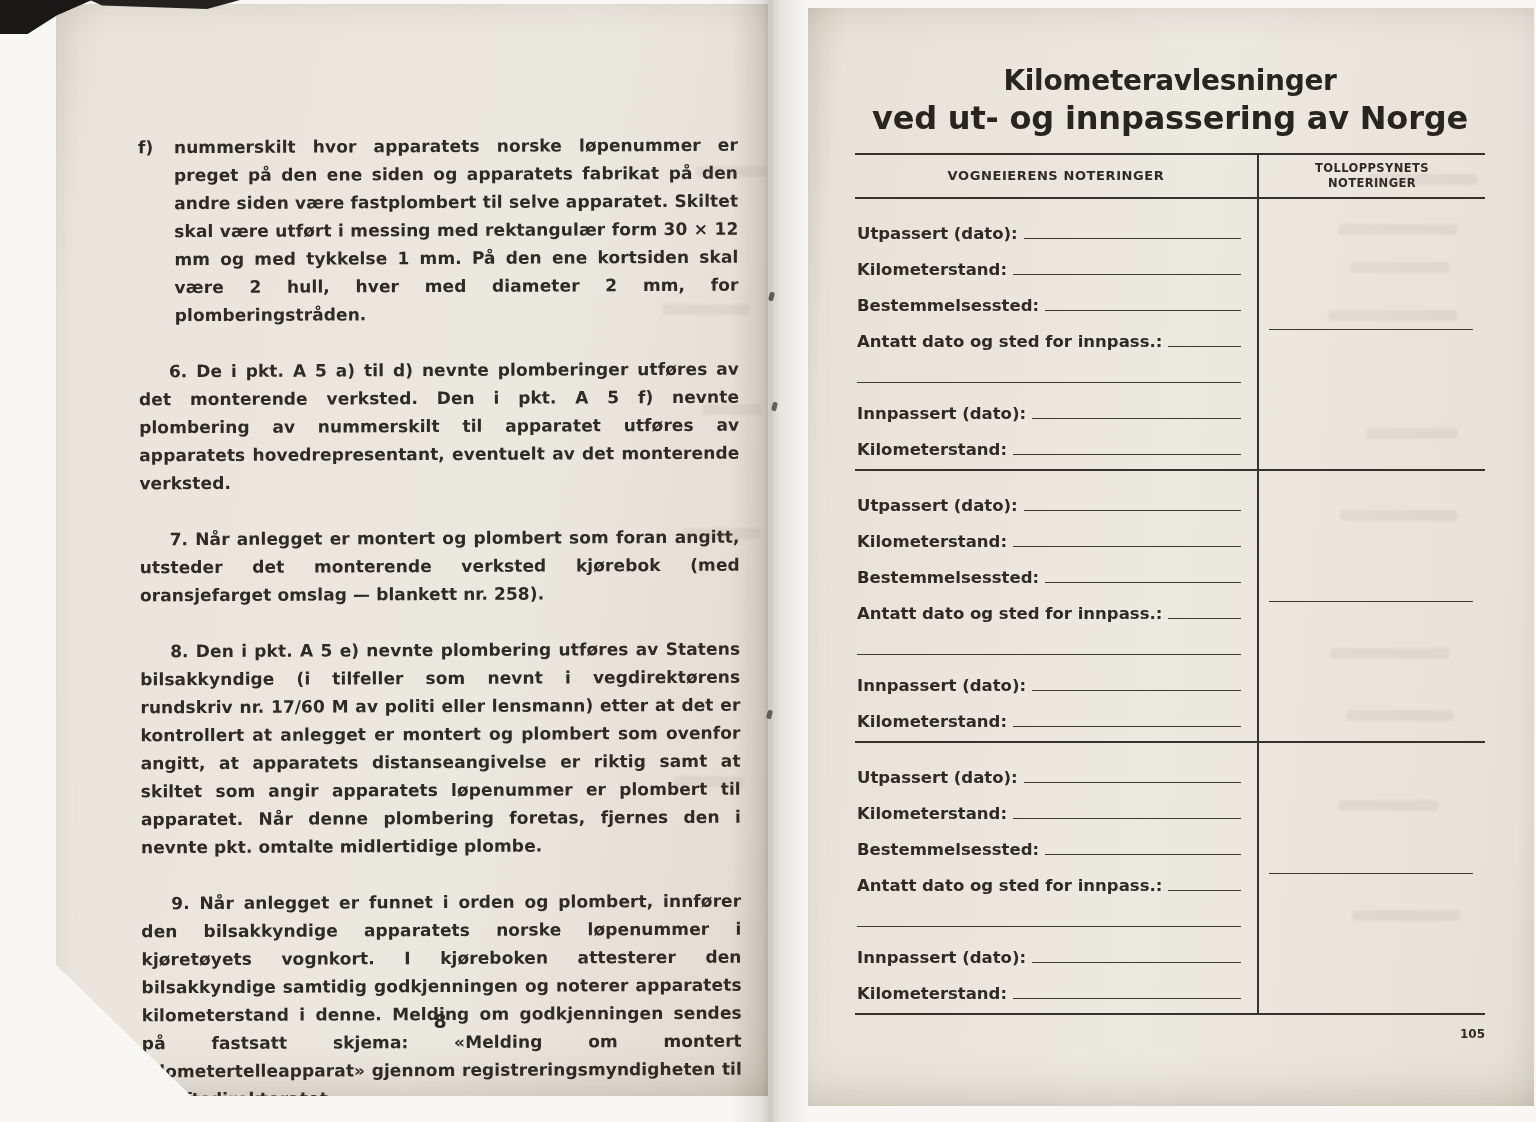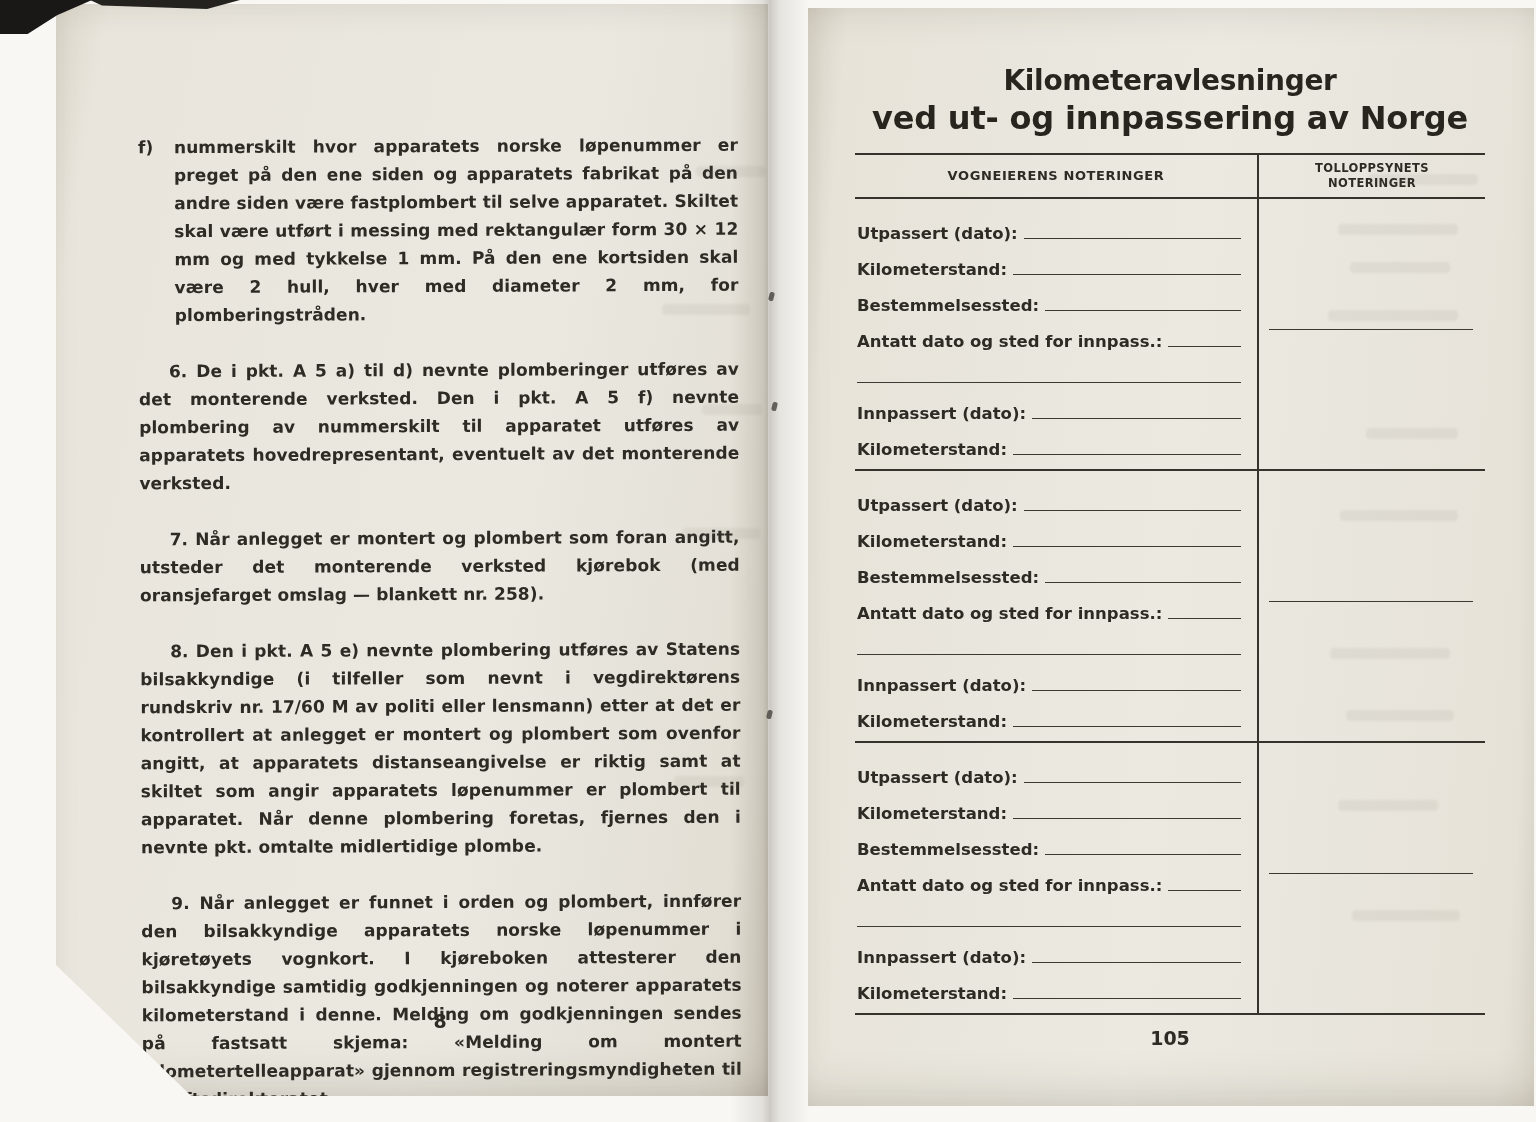--- a/index.html
+++ b/index.html
@@ -60,21 +60,21 @@
     font-size:11.5px; font-weight:700; letter-spacing:.4px; line-height:1.3; padding:6px 26px;
   }
   .form-section { display:flex; border-bottom:2px solid #35332c;justify-content:flex-end; }
   .sec-left { width:402px; padding:8px 14px 10px 2px; }
   .sec-right { width:228px; border-left:2px solid #35332c; position:relative; }
   .field-row { display:flex; align-items:flex-end; height:36px; font-size:16.5px; font-weight:700; white-space:nowrap; }
   .field-row .fill { flex:1; margin:0 2px 4px 6px; border-bottom:1.6px solid #3c3a33; min-width:28px; }
   .row-line { height:36px; position:relative; }
   .row-line::after { content:""; position:absolute; left:0; right:2px; bottom:4px; border-bottom:1.6px solid #3c3a33; }
   .att-line { position:absolute; left:10px; right:12px; top:130px; border-bottom:1.6px solid #3c3a33; }
-  .page-num-right { margin:12px 0 0 47px; width:630px; text-align:center; font-size:19px; font-weight:700; }
+  .page-num-right { margin:12px 0 0 47px; width:630px; text-align:right; font-size:12px; font-weight:700; }
 
   
   .bleed {
     position:absolute; height:11px; background:#5f5a4e; opacity:.07;
     filter:blur(1.2px); border-radius:4px; pointer-events:none;
   }
   .mark-corner {
     position:absolute; left:0; top:0; width:92px; height:34px; background:#191817; z-index:6;
     clip-path:polygon(0 0,100% 0,62% 45%,30% 100%,0 100%);
   }

